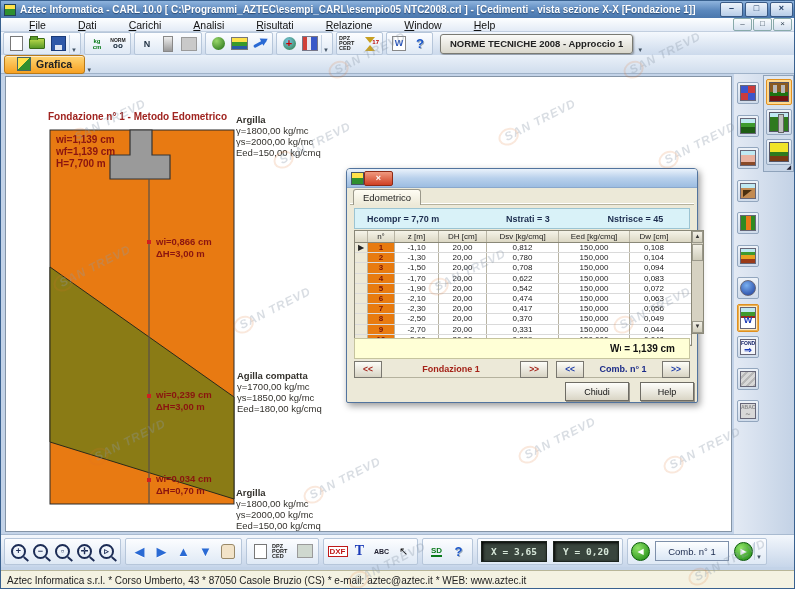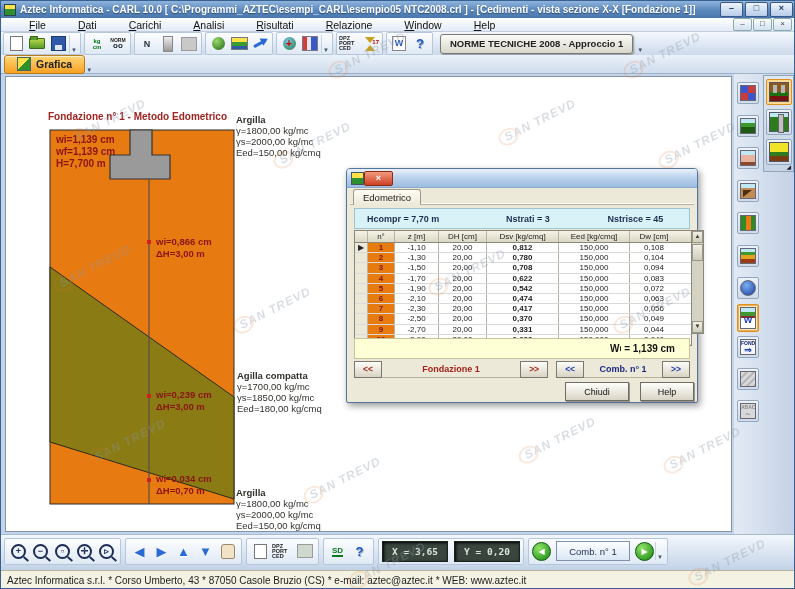--- a/index.html
+++ b/index.html
@@ -106,21 +106,21 @@
   .dinfo span:first-child{text-align:left;padding-left:12px;}
   .dtable{position:absolute;left:7px;top:61px;width:338px;background:#fff;border:1px solid #8a8878;box-sizing:border-box;}
   .thead,.trow{display:flex;}
   .thead{height:11px;background:linear-gradient(#f5f3e8,#dcd8c4);border-bottom:1px solid #8a8878;}
   .thead .tcell{font-size:8px;line-height:11px;color:#222;font-weight:normal;}
   .tcell{box-sizing:border-box;border-right:1px solid #b8b4a4;text-align:center;overflow:hidden;white-space:nowrap;}
   .trow{height:9.2px;border-bottom:1px solid #dadada;}
   .trow .tcell{font-size:8px;line-height:9px;color:#222;}
   .selcell{width:13px;background:#ece9d8;font-size:6px;color:#222;line-height:9px;}
   .thead .selcell{background:linear-gradient(#f5f3e8,#dcd8c4);}
-  .c0{width:27px;} .c1{width:44px;} .c2{width:48px;} .c3{width:72px;font-weight:bold;} .c4{width:71px;} .c5{width:48px;border-right:none;}
+  .c0{width:27px;} .c1{width:44px;} .c2{width:48px;} .c3{width:72px;} .c4{width:71px;} .c5{width:48px;border-right:none;}
   .trow .c0{background:#e87b10;color:#7a1208;font-weight:bold;}
   .vscroll{position:absolute;right:-13px;top:-1px;width:13px;height:104px;background:#d6d2c2;
     border:1px solid #8a8878;box-sizing:border-box;display:flex;flex-direction:column;}
   .sbtn{height:10px;background:linear-gradient(#f2f0e6,#cfccba);border:1px solid #9a988a;
     font-size:6px;line-height:9px;text-align:center;color:#333;}
   .sthumb{height:15px;margin:1px 0;background:linear-gradient(#f2f0e6,#cfccba);border:1px solid #9a988a;}
   .sspace{flex:1;}
   .dresult{position:absolute;left:7px;right:7px;top:169px;height:19px;background:#ffffd6;
     border:1px solid #c6c49e;display:flex;align-items:center;justify-content:flex-end;
     padding-right:14px;font-size:10px;font-weight:bold;color:#111;}
@@ -611,20 +611,34 @@
         </div>
       <div class="bbtn">
           <span class="dpzic">DPZ PORT CED</span>
         </div>
       <div class="bbtn">
           <span class="blanksq" style="background:#cfd8cf;"></span>
         </div>
     </div>
     <div class="bgroup">
       <div class="bbtn">
+          <span class="dxf">DXF</span>
+        </div>
+      <div class="bbtn">
+          <span class="ttool">T</span>
+        </div>
+      <div class="bbtn">
+          <span class="abc">ABC</span>
+        </div>
+      <div class="bbtn">
+          <span class="cursor">↖</span>
+        </div>
+    </div>
+    <div class="bgroup">
+      <div class="bbtn">
           <span class="sdic">SD</span>
         </div>
       <div class="bbtn">
           <span class="helpic">?</span>
         </div>
     </div>
     <div class="bgroup">
       <div class="lcd">X = 3,65</div>
       <div style="width:4px;"></div>
       <div class="lcd">Y = 0,20</div>

